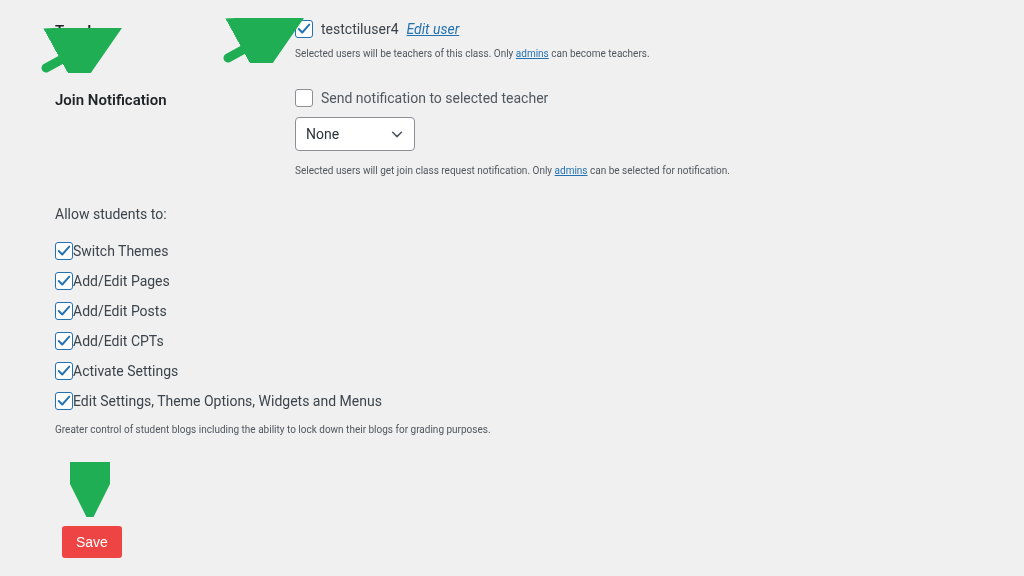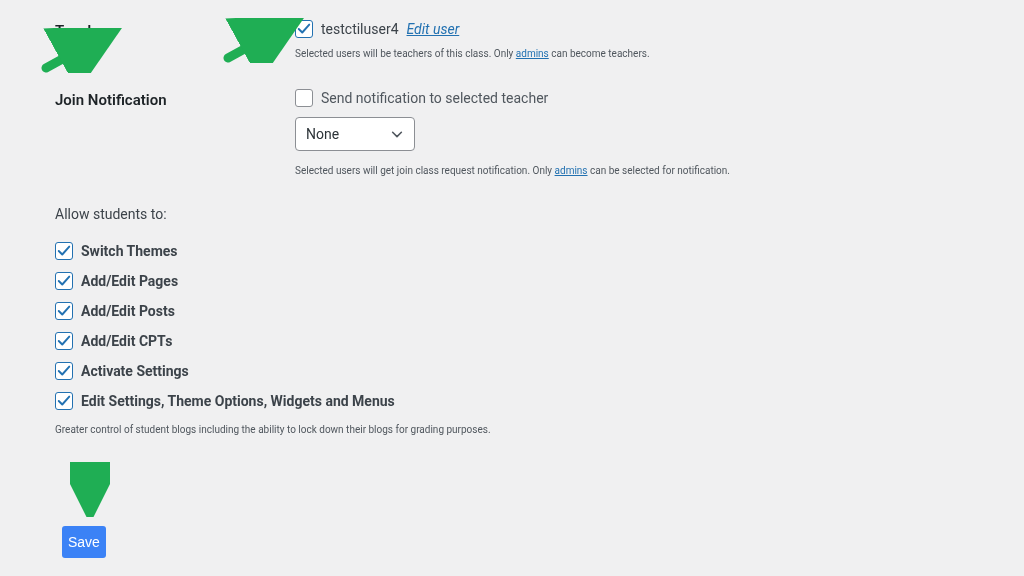--- a/index.html
+++ b/index.html
@@ -97,34 +97,32 @@
     width: 14px;
     height: 14px;
   }
   .perm-intro {
     color: #3c434a;
     margin-bottom: 20px;
   }
   .perm-item {
     display: flex;
     align-items: center;
-    gap: 8px;
     margin-bottom: 12px;
     color: #3c434a;
-    font-weight: bold;
   }
   .save-btn {
     position: absolute;
     left: 62px;
     bottom: 18px;
-    background: #3b82f6;
+    background: #ef4444;
     color: #fff;
     border: none;
     border-radius: 3px;
-    padding: 8px 6px;
+    padding: 8px 14px;
     font-size: 14px;
     cursor: pointer;
   }
   
   .arrow {
     position: absolute;
     pointer-events: none;
     z-index: 50;
   }
 </style>

